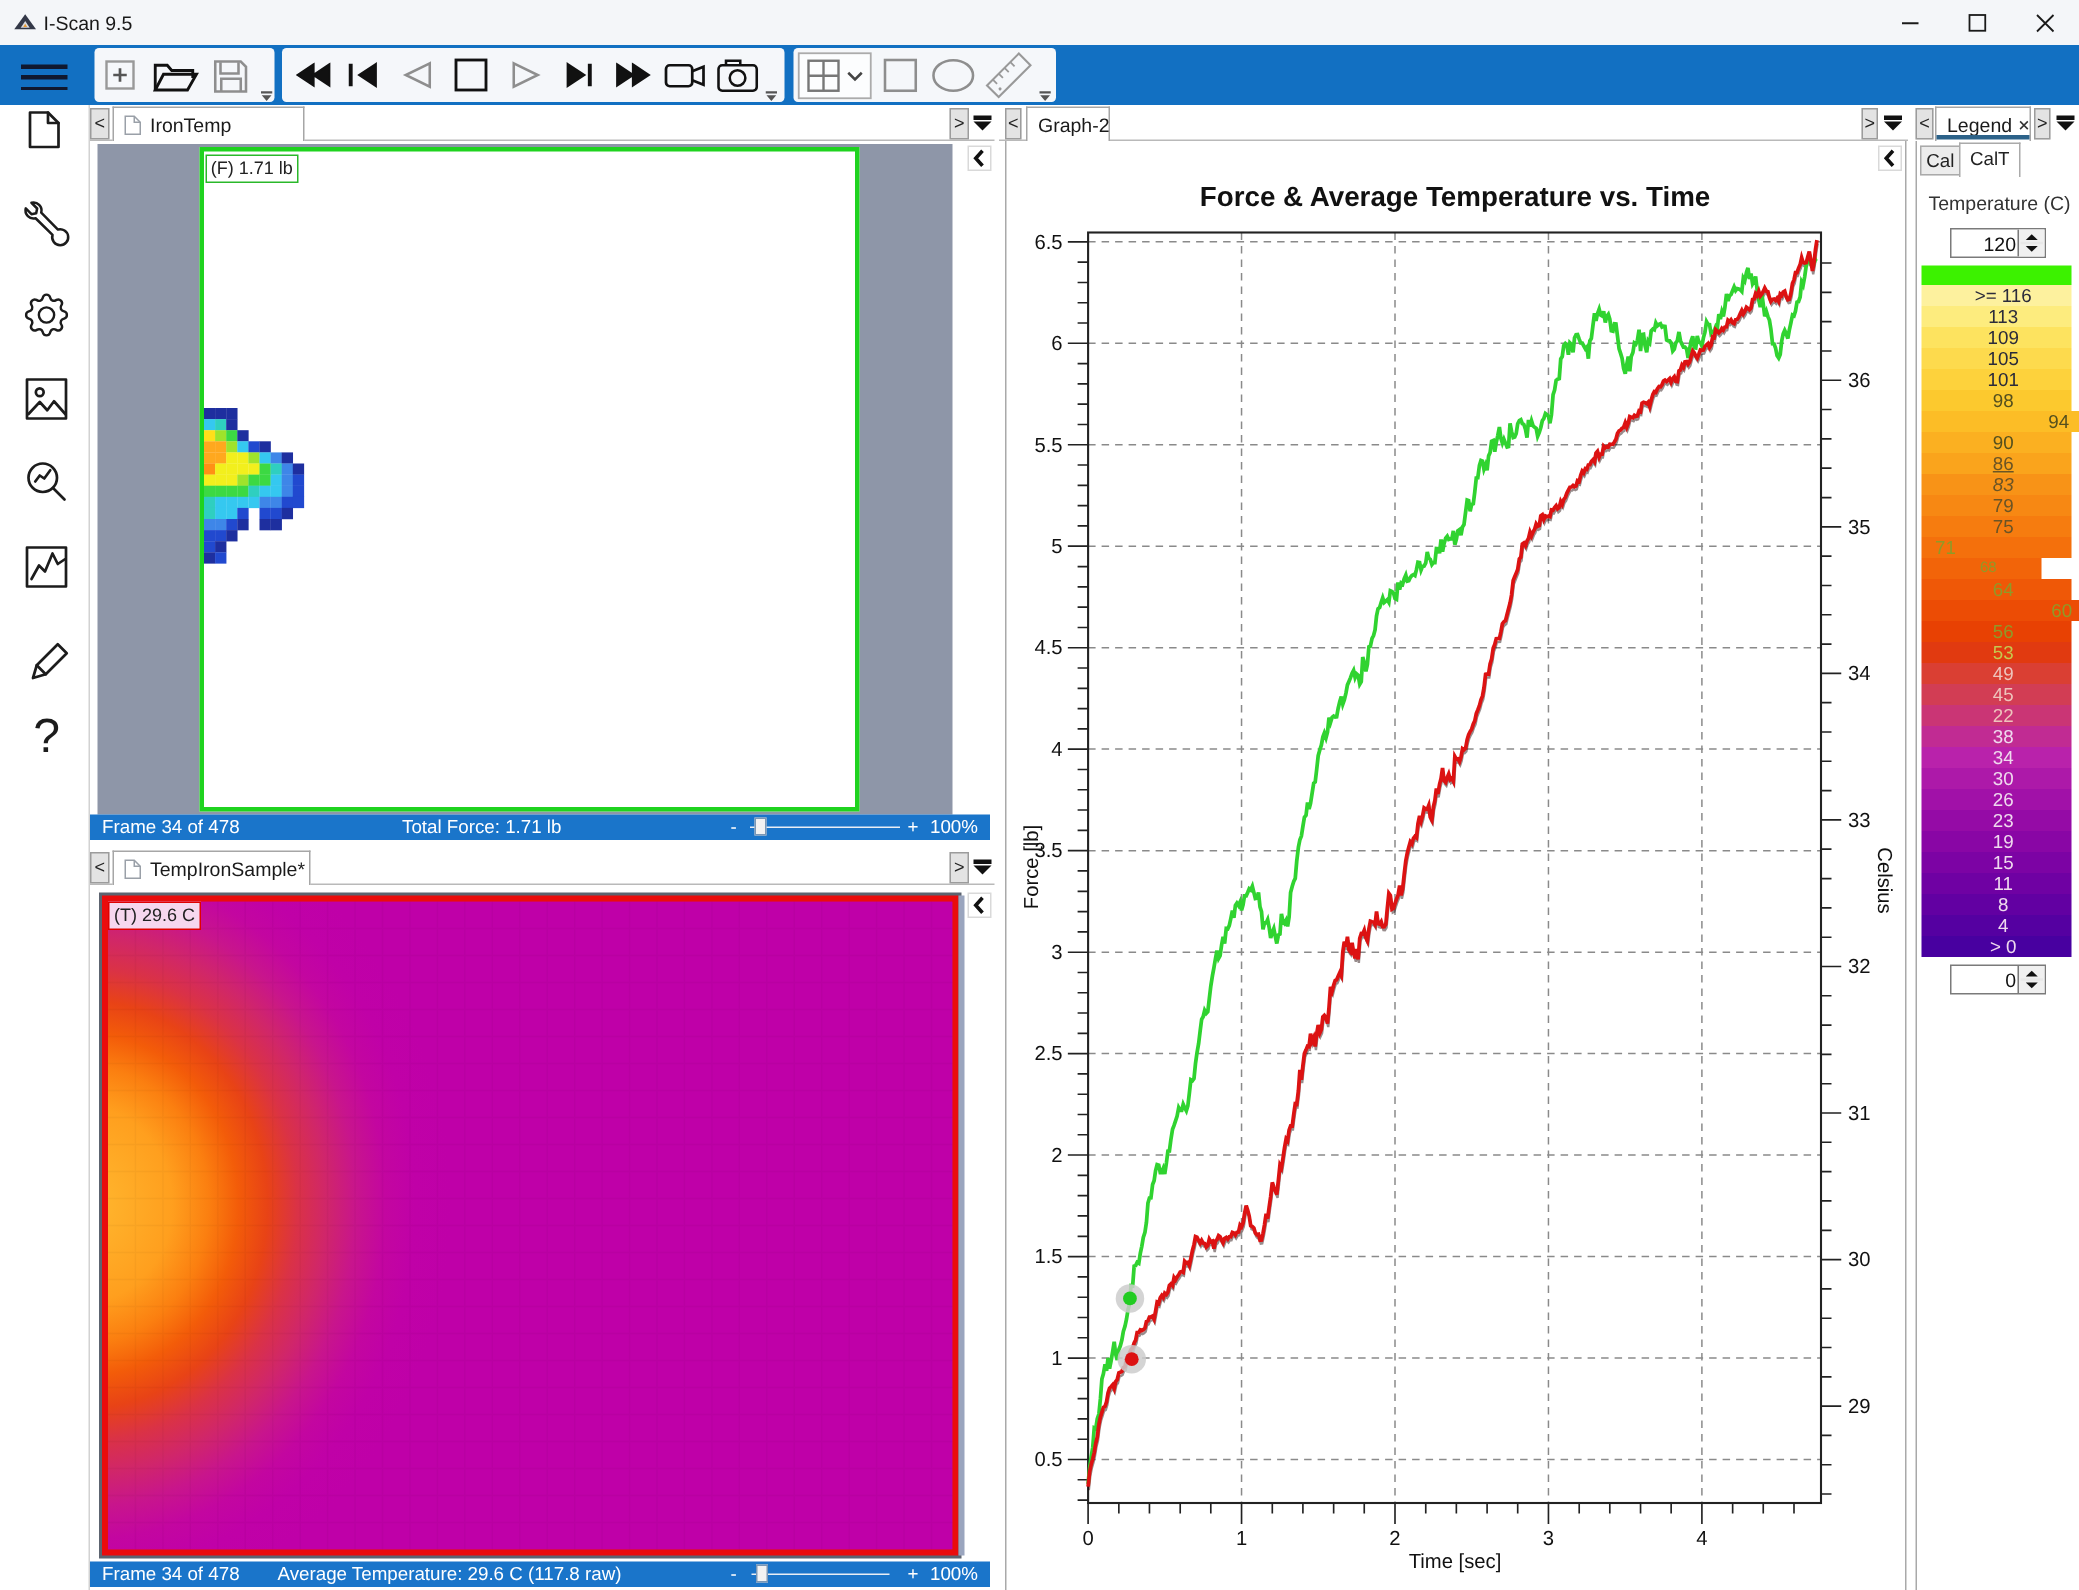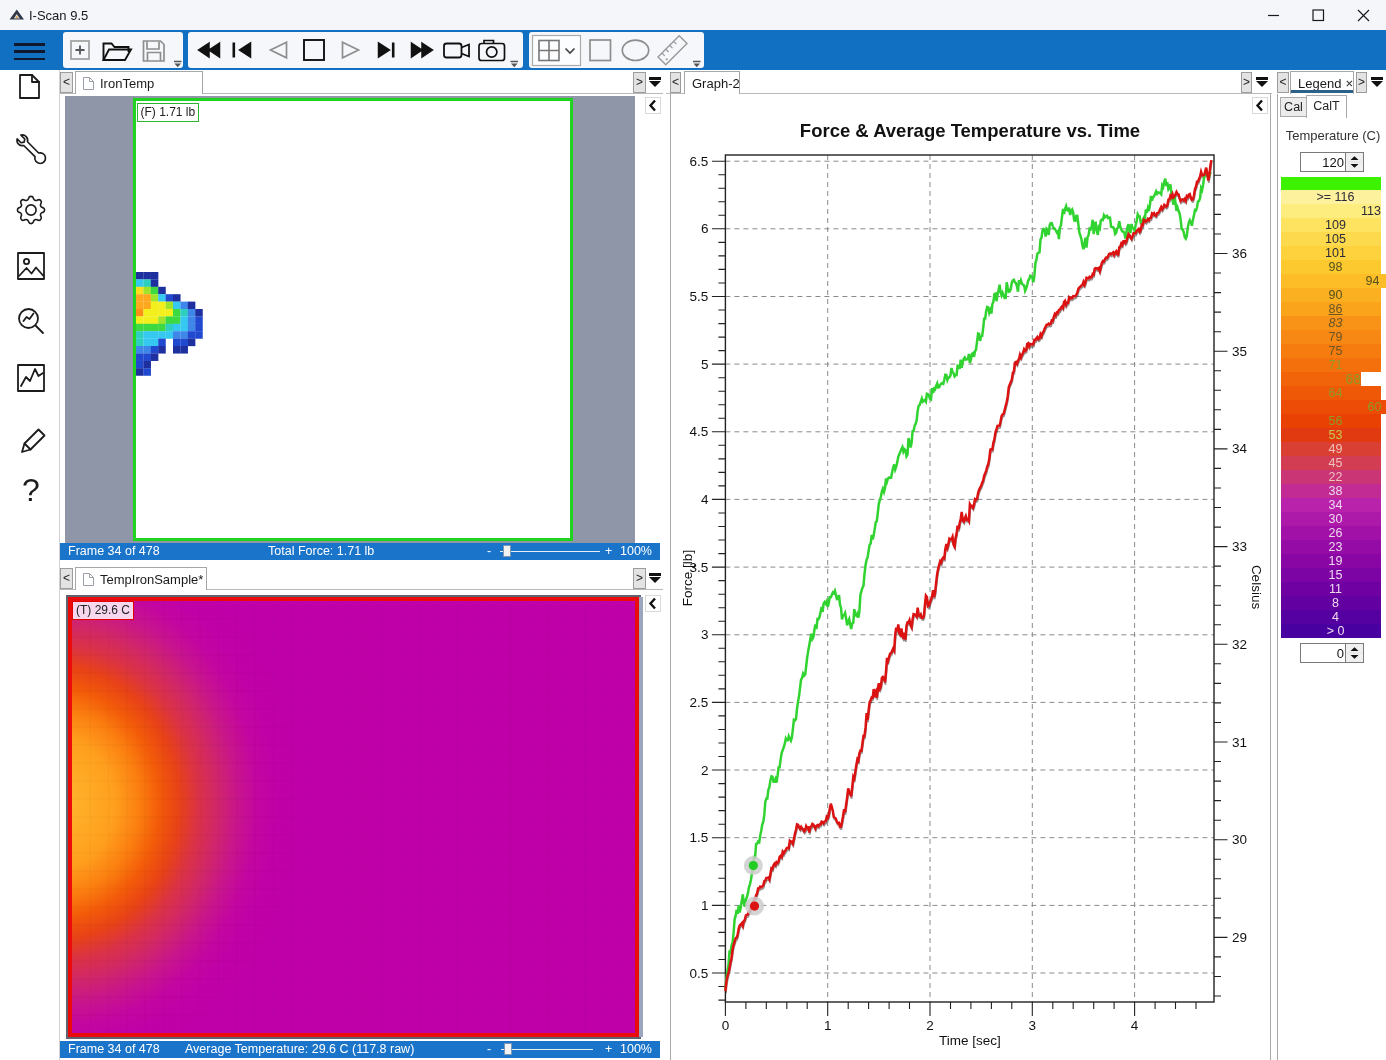--- a/index.html
+++ b/index.html
@@ -343,33 +343,33 @@
 <div style="position:absolute;left:1300px;top:152px;width:64px;height:20px;background:#fff;border:1px solid #7a7a7a;box-sizing:border-box;">
     <div style="position:absolute;right:19px;top:1px;font-size:13px;line-height:17px;color:#111;">120</div>
     <div style="position:absolute;right:0;top:0;width:17px;height:18px;background:#f0f0f0;border-left:1px solid #7a7a7a;"><svg width="17" height="18" viewBox="0 0 17 18">
         <path d="M4.5,7 L8.5,3.2 L12.5,7 Z" fill="#111"></path>
         <path d="M4.5,11 L8.5,14.8 L12.5,11 Z" fill="#111"></path>
         <path d="M1,9 H16" stroke="#e8e8e8" stroke-width="1.6"></path>
       </svg></div>
   </div>
 <div class="abs" style="left:1281px;top:177px;width:100px;height:13px;background:#3cf200;"></div>
 <div style="position:absolute;left:1281px;top:190px;width:100px;height:14px;background:#fdf19e;color:#2b2b3a;font-size:12.5px;line-height:14px;text-align:center;text-indent:9px;">&gt;=  116</div>
-<div style="position:absolute;left:1281px;top:204px;width:100px;height:14px;background:#fdec7e;color:#2b2b3a;font-size:12.5px;line-height:14px;text-align:right;text-indent:9px;">113</div>
+<div style="position:absolute;left:1281px;top:204px;width:100px;height:14px;background:#fdec7e;color:#2b2b3a;font-size:12.5px;line-height:14px;text-align:center;text-indent:9px;">113</div>
 <div style="position:absolute;left:1281px;top:218px;width:100px;height:14px;background:#fde35f;color:#2b2b3a;font-size:12.5px;line-height:14px;text-align:center;text-indent:9px;">109</div>
 <div style="position:absolute;left:1281px;top:232px;width:100px;height:14px;background:#fdda4d;color:#2b2b3a;font-size:12.5px;line-height:14px;text-align:center;text-indent:9px;">105</div>
 <div style="position:absolute;left:1281px;top:246px;width:100px;height:14px;background:#fdd23c;color:#2b2b3a;font-size:12.5px;line-height:14px;text-align:center;text-indent:9px;">101</div>
 <div style="position:absolute;left:1281px;top:260px;width:100px;height:14px;background:#fcc92e;color:#55501e;font-size:12.5px;line-height:14px;text-align:center;text-indent:9px;">98</div>
 <div style="position:absolute;left:1281px;top:274px;width:100px;height:14px;background:#fcbd26;color:#55501e;font-size:12.5px;line-height:14px;text-align:center;text-indent:9px;padding-left:37px;">94</div>
 <div style="position:absolute;left:1281px;top:288px;width:100px;height:14px;background:#fbb021;color:#55501e;font-size:12.5px;line-height:14px;text-align:center;text-indent:9px;">90</div>
 <div style="position:absolute;left:1281px;top:302px;width:100px;height:14px;background:#faa41c;color:#6b5425;font-size:12.5px;line-height:14px;text-align:center;text-indent:9px;text-decoration:underline;">86</div>
 <div style="position:absolute;left:1281px;top:316px;width:100px;height:14px;background:#f89317;color:#6b5425;font-size:12.5px;line-height:14px;text-align:center;text-indent:9px;font-style:italic;">83</div>
 <div style="position:absolute;left:1281px;top:330px;width:100px;height:14px;background:#f78813;color:#6b5425;font-size:12.5px;line-height:14px;text-align:center;text-indent:9px;">79</div>
 <div style="position:absolute;left:1281px;top:344px;width:100px;height:14px;background:#f67c0f;color:#6b5425;font-size:12.5px;line-height:14px;text-align:center;text-indent:9px;">75</div>
-<div style="position:absolute;left:1281px;top:358px;width:100px;height:14px;background:#f4700c;color:#8f9a28;font-size:12.5px;line-height:14px;text-align:center;text-indent:9px;">71</div>
-<div style="position:absolute;left:1281px;top:372px;width:80px;height:14px;background:#f26409;color:#8f9a28;font-size:14px;line-height:14px;text-align:right;text-indent:9px;">68</div>
+<div style="position:absolute;left:1281px;top:358px;width:100px;height:14px;background:#f4700c;color:#8f9a28;font-size:12.5px;line-height:14px;text-align:left;text-indent:9px;">71</div>
+<div style="position:absolute;left:1281px;top:372px;width:80px;height:14px;background:#f26409;color:#8f9a28;font-size:10px;line-height:14px;text-align:center;text-indent:9px;">68</div>
 <div style="position:absolute;left:1281px;top:386px;width:100px;height:14px;background:#ef5807;color:#8f9a28;font-size:12.5px;line-height:14px;text-align:center;text-indent:9px;">64</div>
 <div style="position:absolute;left:1281px;top:400px;width:100px;height:14px;background:#ec4c05;color:#8f9a28;font-size:12.5px;line-height:14px;text-align:center;text-indent:9px;padding-left:39px;">60</div>
 <div style="position:absolute;left:1281px;top:414px;width:100px;height:14px;background:#e84103;color:#8f9a28;font-size:12.5px;line-height:14px;text-align:center;text-indent:9px;">56</div>
 <div style="position:absolute;left:1281px;top:428px;width:100px;height:14px;background:#e13a10;color:#c6c84e;font-size:12.5px;line-height:14px;text-align:center;text-indent:9px;">53</div>
 <div style="position:absolute;left:1281px;top:442px;width:100px;height:14px;background:#da3f33;color:#eec4bc;font-size:12.5px;line-height:14px;text-align:center;text-indent:9px;">49</div>
 <div style="position:absolute;left:1281px;top:456px;width:100px;height:14px;background:#d23d54;color:#eec4bc;font-size:12.5px;line-height:14px;text-align:center;text-indent:9px;">45</div>
 <div style="position:absolute;left:1281px;top:470px;width:100px;height:14px;background:#ca3575;color:#eec4bc;font-size:12.5px;line-height:14px;text-align:center;text-indent:9px;">22</div>
 <div style="position:absolute;left:1281px;top:484px;width:100px;height:14px;background:#c12b93;color:#efd9ee;font-size:12.5px;line-height:14px;text-align:center;text-indent:9px;">38</div>
 <div style="position:absolute;left:1281px;top:498px;width:100px;height:14px;background:#b922ab;color:#efd9ee;font-size:12.5px;line-height:14px;text-align:center;text-indent:9px;">34</div>
 <div style="position:absolute;left:1281px;top:512px;width:100px;height:14px;background:#ad19a9;color:#efd9ee;font-size:12.5px;line-height:14px;text-align:center;text-indent:9px;">30</div>

